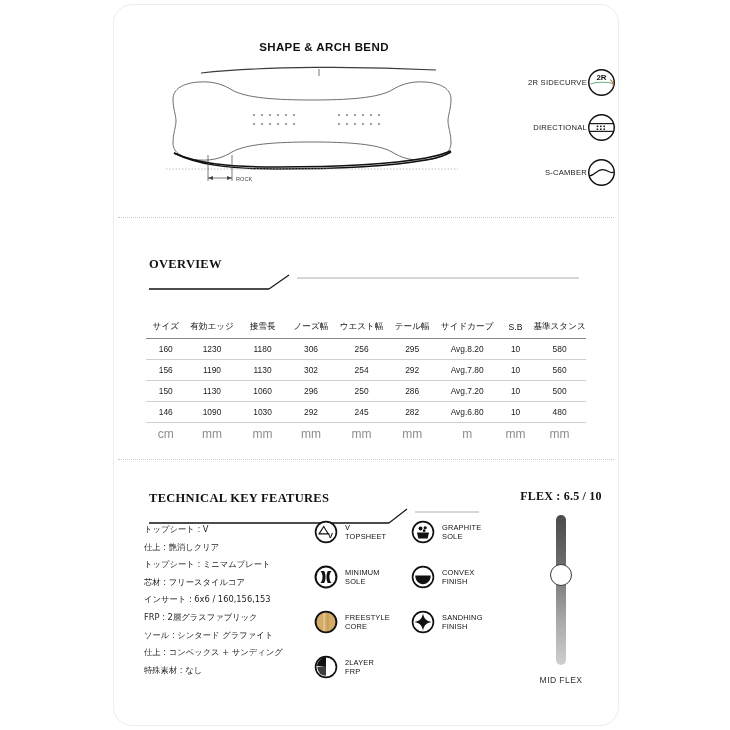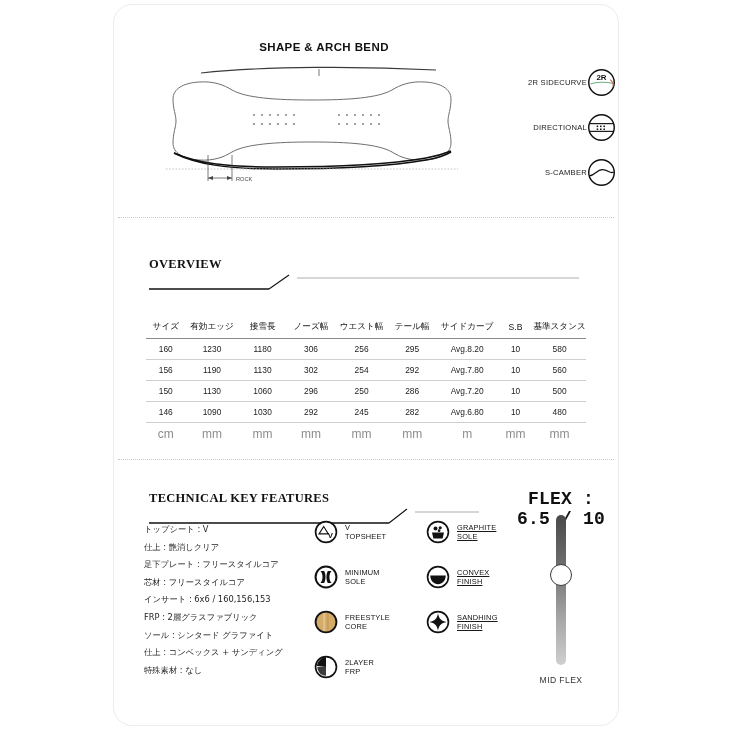--- a/index.html
+++ b/index.html
@@ -172,21 +172,21 @@
     left: 200px;
     top: 58px;
     width: 200px;
   }
   .feature-col {
     position: absolute;
     top: 0;
     width: 100px;
   }
   #feature-col-left  { left: 0; }
-  #feature-col-right { left: 112px; text-decoration: underline; }
+  #feature-col-right { left: 97px; }
   .feature-item {
     display: flex;
     align-items: center;
     height: 30px;
     margin-bottom: 15px;
   }
   .feature-icon { width: 24px; height: 24px; flex: 0 0 24px; }
   .feature-label {
     margin-left: 7px;
     font-size: 7.4px;
@@ -203,25 +203,25 @@
     top: 30px;
     width: 110px;
     height: 215px;
   }
   #flex-value {
     position: absolute;
     top: 0;
     left: 0;
     width: 100%;
     text-align: center;
-    font-size: 18px;
+    font-size: 12px;
     font-weight: bold;
     letter-spacing: 0.2px;
     color: #111;
-    font-family: Liberation Mono, monospace;
+    font-family: Liberation Serif, serif;
   }
   #flex-track {
     position: absolute;
     left: 50%;
     margin-left: -5px;
     top: 26px;
     width: 10px;
     height: 150px;
     border-radius: 5px;
     background: linear-gradient(to bottom, #4a4a4a 0%, #6f6f6f 35%, #a8a8a8 70%, #cfcfcf 100%);
@@ -470,21 +470,21 @@
       <svg class="sec-rule" width="330" height="22" viewBox="0 0 330 22">
         <line x1="0" y1="15" x2="240" y2="15" stroke="#111" stroke-width="1.6"></line>
         <line x1="240" y1="15" x2="258" y2="1" stroke="#111" stroke-width="1.1"></line>
         <line x1="266" y1="4" x2="330" y2="4" stroke="#999" stroke-width="0.8"></line>
       </svg>
     </div>
 
     <div id="jp-spec-list">
       <div class="jp-line">トップシート : V</div>
       <div class="jp-line">仕上 : 艶消しクリア</div>
-      <div class="jp-line">足下プレート : フリースタイルコア</div>
+      <div class="jp-line">トップシート : ミニマムプレート</div>
       <div class="jp-line">芯材 : フリースタイルコア</div>
       <div class="jp-line">インサート : 6x6 / 160,156,153</div>
       <div class="jp-line">FRP : 2層グラスファブリック</div>
       <div class="jp-line">ソール : シンタード グラファイト</div>
       <div class="jp-line">仕上 : コンベックス + サンディング</div>
       <div class="jp-line">特殊素材 : なし</div>
     </div>
 
     <div id="feature-grid">
 

